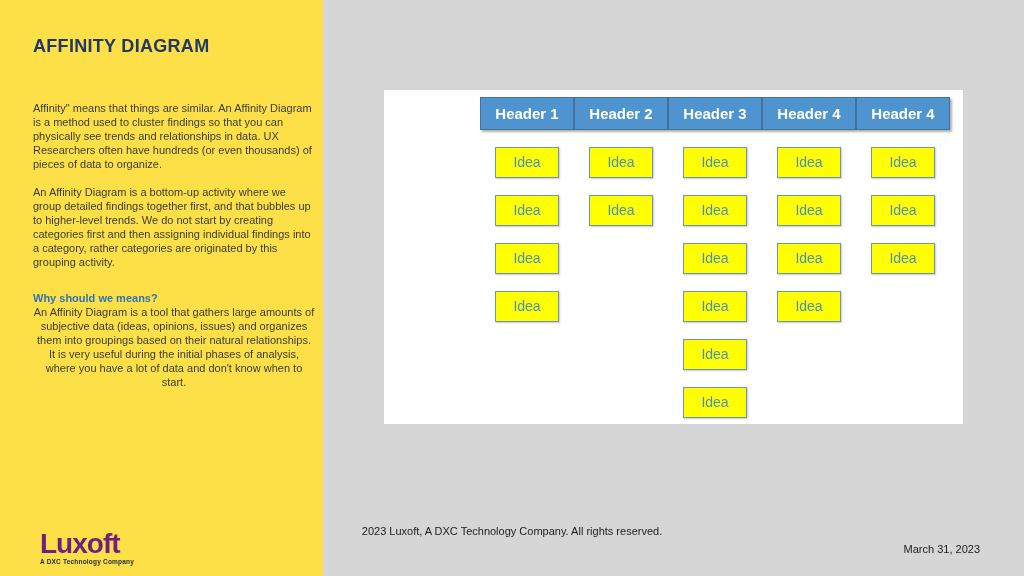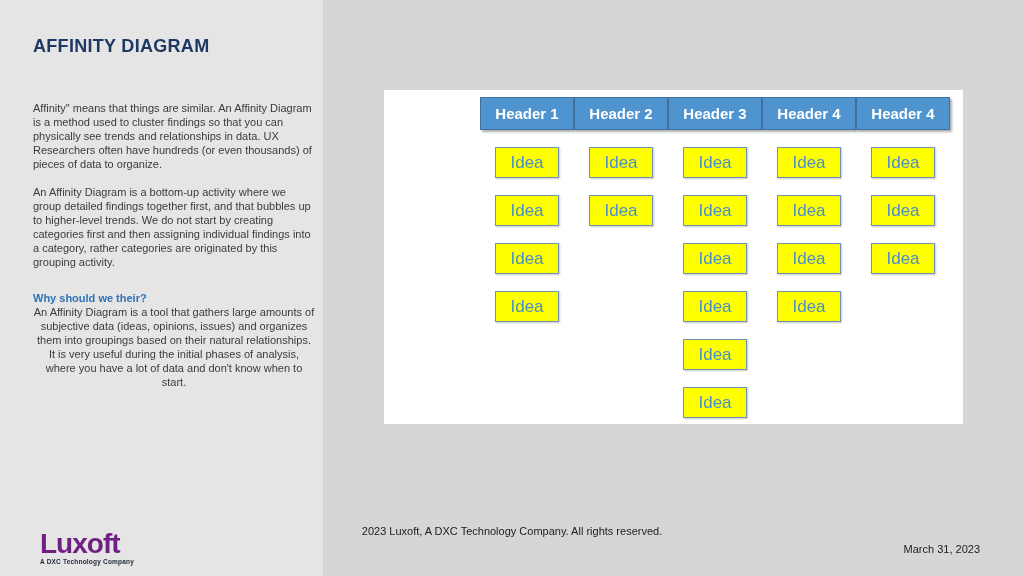--- a/index.html
+++ b/index.html
@@ -1,18 +1,18 @@
 <!DOCTYPE html>
 <html style="--title-navy: #1f3864; --accent-blue: #2e74b5; --header-fill: #4f94ce; --header-border: #41719c; --idea-fill: #ffff00; --idea-border: #6e93b8; --idea-text: #4a90c8; --logo-purple: #702082; --canvas-gray: #d6d6d6;"><head>
 <meta charset="utf-8">
 <style>
   * { margin:0; padding:0; box-sizing:border-box; }
   html,body { width:1024px; height:576px; }
   body { font-family:"Liberation Sans", sans-serif; background:#ffffff; }
-  .page { position:relative; width:1024px; height:576px; background:#e5e5e5; overflow:hidden;padding-left:41px; }
+  .page { position:relative; width:1024px; height:576px; background:#fde047; overflow:hidden;padding-left:41px; }
 
   .canvas-bg {
     position:absolute; left:323px; top:0; width:701px; height:576px;
     background:var(--canvas-gray, #d6d6d6);
   }
 
   
   .page-title {
     position:absolute; left:33px; top:36px;
     font-size:18px; font-weight:bold; letter-spacing:.3px;
@@ -43,21 +43,21 @@
     border:1.5px solid var(--header-border, #41719c);
     box-shadow:1.5px 1.5px 2px rgba(110,110,110,.55);
     color:#ffffff; font-weight:bold; font-size:15px; text-align:center;
   }
   .idea {
     width:64px; height:31px; line-height:29px;
     margin:17px auto 17px;
     background:var(--idea-fill, #ffff00);
     border:1.5px solid var(--idea-border, #6e93b8);
     box-shadow:1px 1px 1.5px rgba(140,140,140,.45);
-    color:var(--idea-text, #4a90c8); font-size:17px; text-align:center;
+    color:var(--idea-text, #4a90c8); font-size:14px; text-align:center;
   }
 
   
   .logo { position:absolute; left:40px; top:531px; }
   .logo-word {
     font-size:28px; font-weight:bold; letter-spacing:-1px; line-height:26px;
     color:var(--logo-purple, #702082);
   }
   .logo-tag {
     font-size:6.5px; font-weight:bold; color:#1d2838; letter-spacing:.2px; margin-top:1px;
@@ -76,21 +76,21 @@
 
 <div class="page">
 
   <div class="canvas-bg"></div>
 
   <h1 class="page-title">AFFINITY DIAGRAM</h1>
 
   <div class="text-block">
     <p class="p1">Affinity" means that things are similar. An Affinity Diagram is a method used to cluster findings so that you can physically see trends and relationships in data. UX Researchers often have hundreds (or even thousands) of pieces of data to organize.</p>
     <p class="p2">An Affinity Diagram is a bottom-up activity where we group detailed findings together first, and that bubbles up to higher-level trends. We do not start by creating categories first and then assigning individual findings into a category, rather categories are originated by this grouping activity.</p>
-    <p class="section-heading">Why should we their?</p>
+    <p class="section-heading">Why should we means?</p>
     <p class="p3">An Affinity Diagram is a tool that gathers large amounts of subjective data (ideas, opinions, issues) and organizes them into groupings based on their natural relationships. It is very useful during the initial phases of analysis, where you have a lot of data and don't know when to start.</p>
   </div>
 
   <div class="diagram" id="diagram">
       <div class="col">
         <div class="hdr">Header 1</div>
         <div class="idea">Idea</div>
         <div class="idea">Idea</div>
         <div class="idea">Idea</div>
         <div class="idea">Idea</div>

